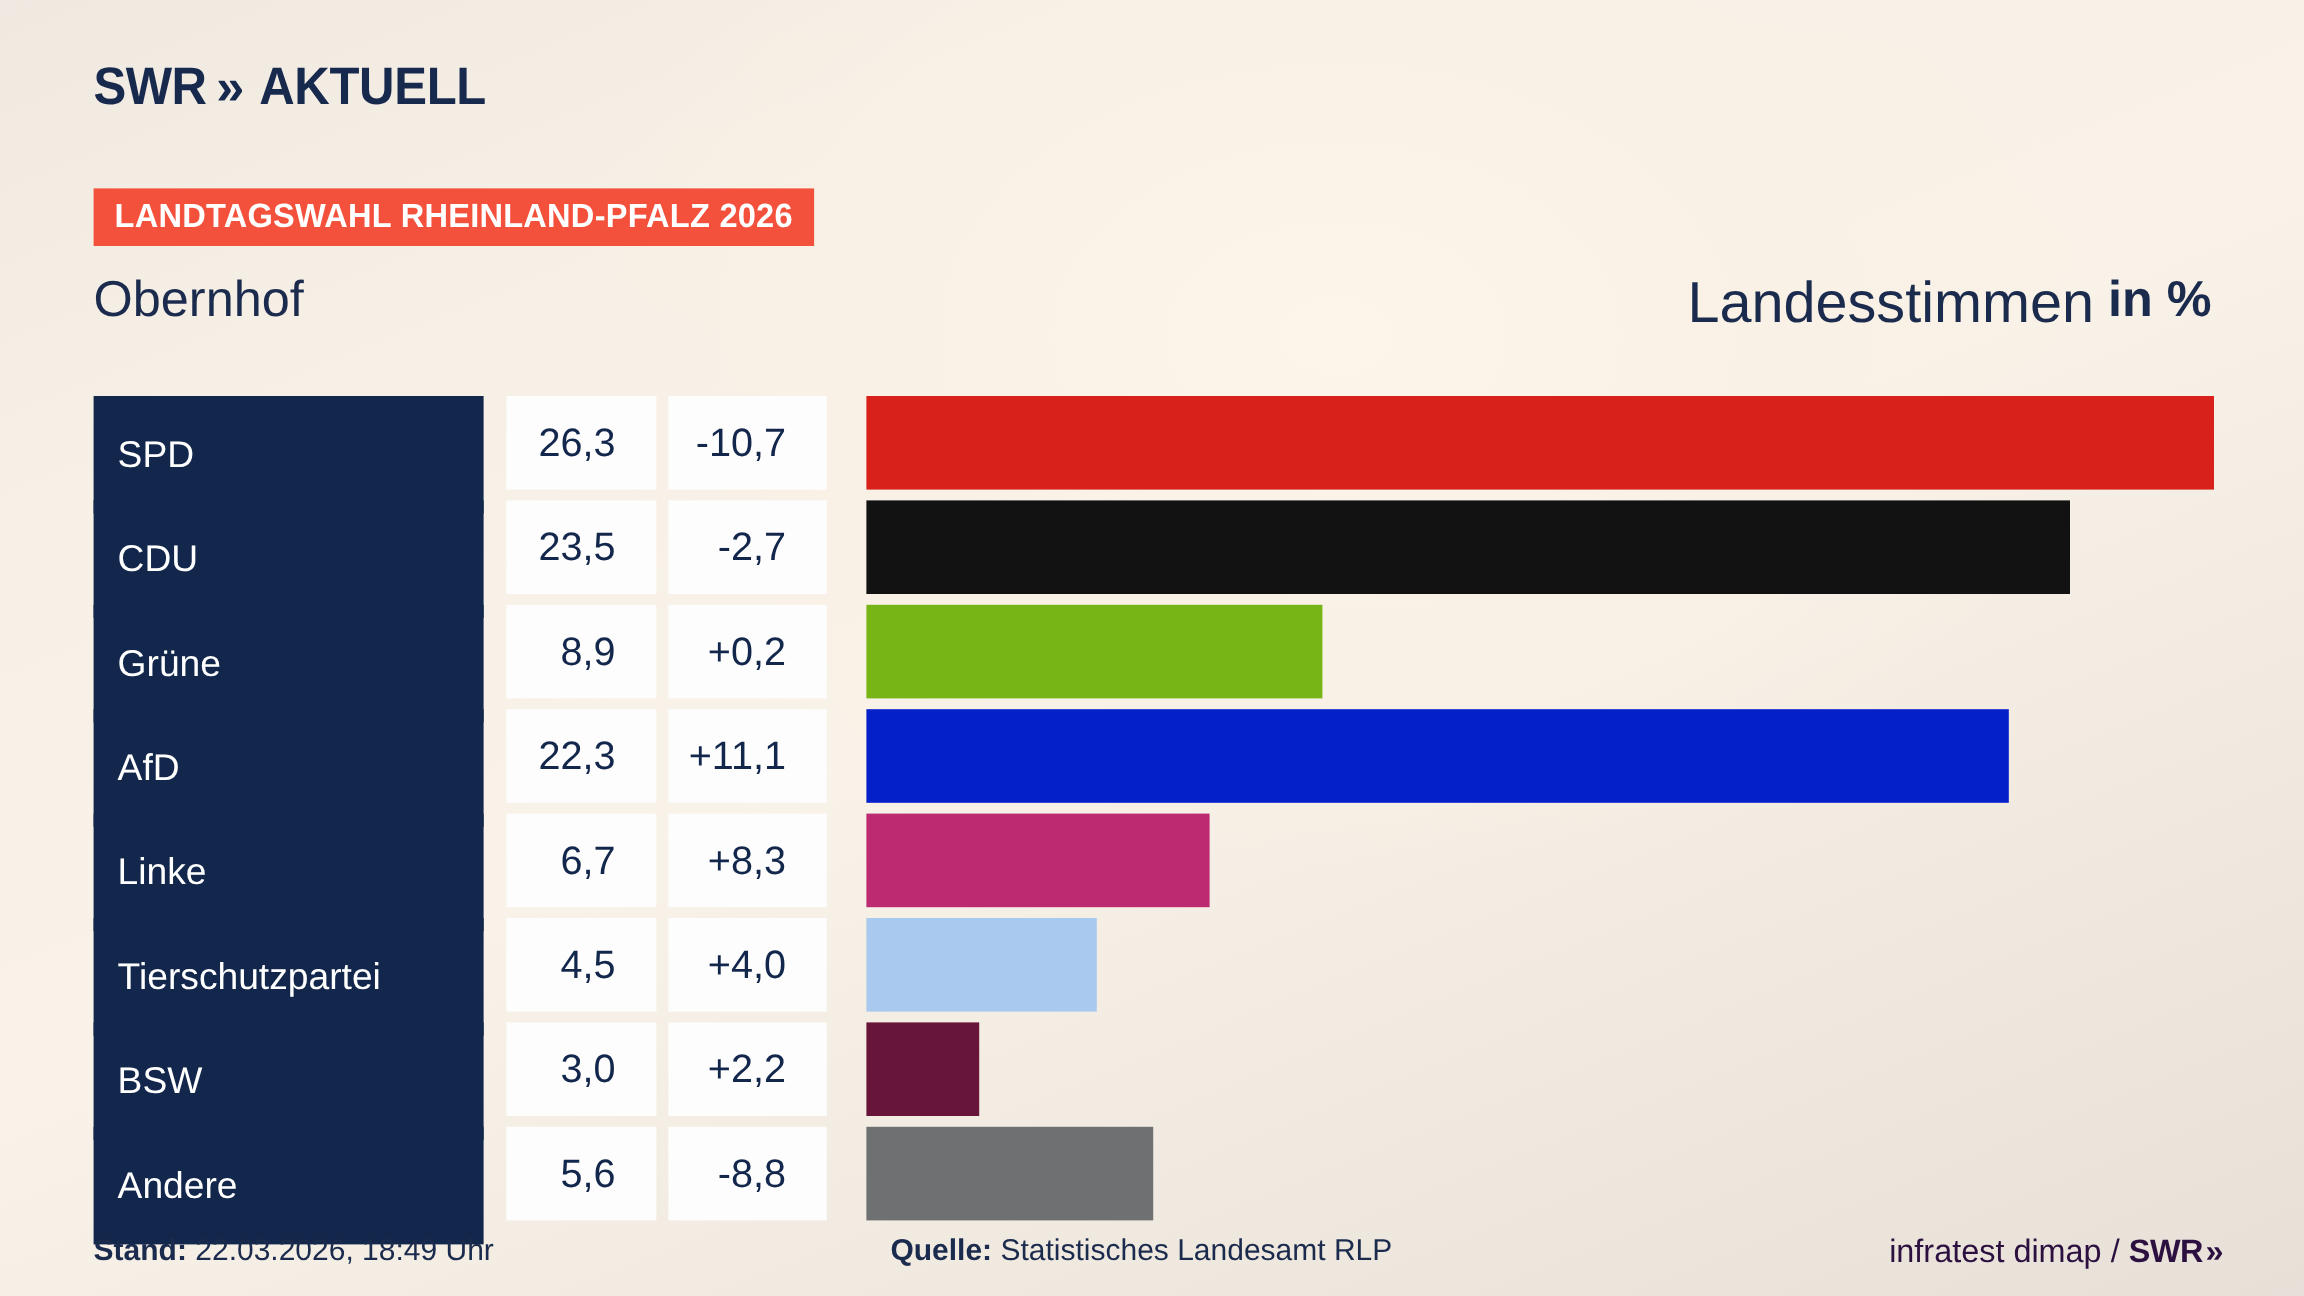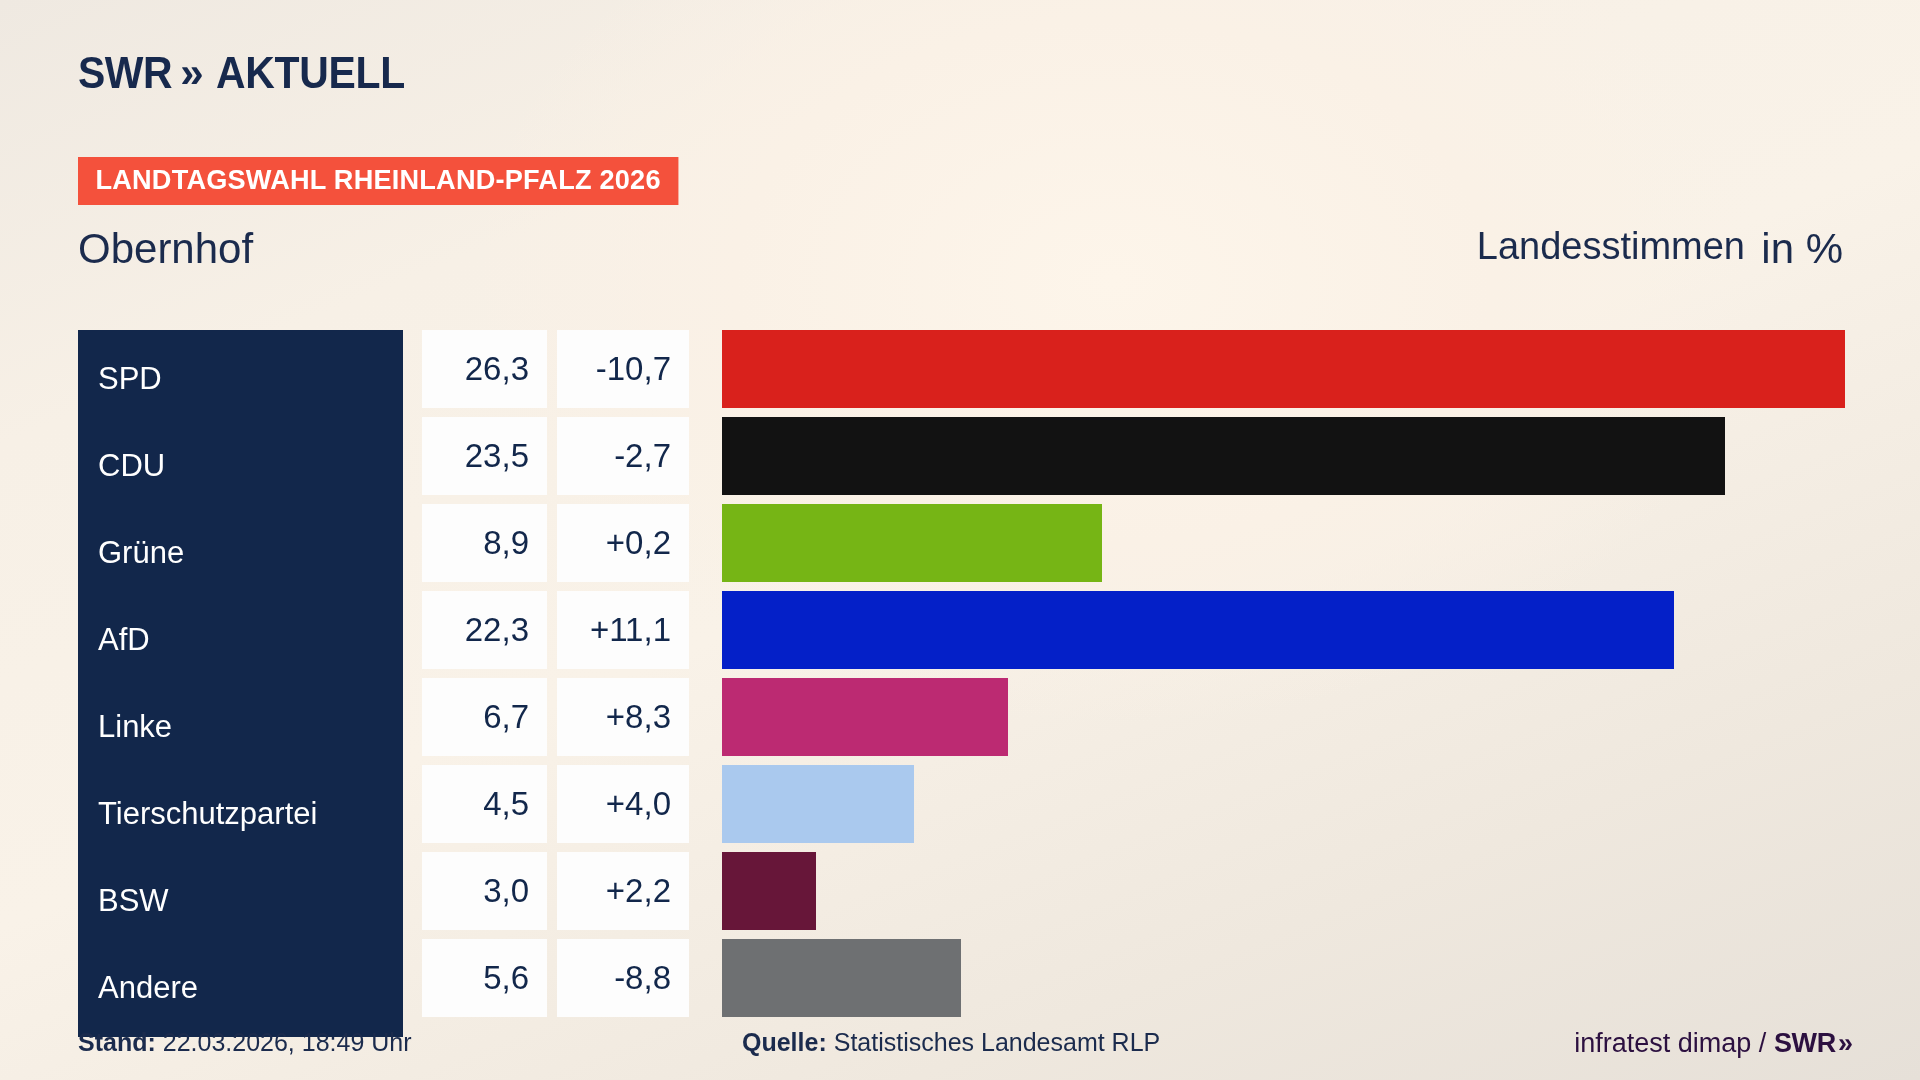--- a/index.html
+++ b/index.html
@@ -33,40 +33,40 @@
     padding:7px 18px 9px 18px;white-space:nowrap;
     transform:scaleX(0.97);transform-origin:left center;
   }
 
   #subhead{position:absolute;left:78px;top:225px;width:1765px;height:60px;}
   #region-name{
     position:absolute;left:0;top:0;font-size:42px;color:#1b2b4d;
     font-weight:400;letter-spacing:0px;
   }
   #vote-type{
-    position:absolute;right:98px;top:0;font-size:38px;color:#1b2b4d;font-weight:400;
+    position:absolute;right:98px;top:0;font-size:48px;color:#1b2b4d;font-weight:400;
   }
   #unit-label{
-    position:absolute;right:0;top:0;font-size:42px;color:#1b2b4d;font-weight:400;
+    position:absolute;right:0;top:0;font-size:42px;color:#1b2b4d;font-weight:700;
   }
 
   
   #chart{position:absolute;left:78px;top:330px;width:1767px;}
   .row{position:relative;height:78px;margin-bottom:9px;}
   .cell-party{
     position:absolute;left:0;top:0;width:325px;height:98px;
     background:#12274b;color:#ffffff;
     display:flex;align-items:center;
     font-size:31px;padding-left:20px;box-sizing:border-box;
     letter-spacing:0px;
   }
   .cell-value,.cell-diff{
     position:absolute;top:0;height:78px;background:#fdfdfd;color:#12274b;
     display:flex;align-items:center;justify-content:flex-end;
-    font-size:33px;box-sizing:border-box;padding-right:18px;
+    font-size:33px;box-sizing:border-box;padding-right:34px;
   }
   .cell-value{left:344px;width:125px;}
   .cell-diff{left:479px;width:132px;}
   .bar-track{position:absolute;left:644px;top:0;height:78px;width:1123px;}
   .bar{height:78px;width:0;}
 
   
   #footer{position:absolute;left:78px;top:1028px;width:1767px;height:40px;}
   .foot-txt{font-size:25px;color:#1b2b4d;}
   .foot-txt b{font-weight:bold;}

